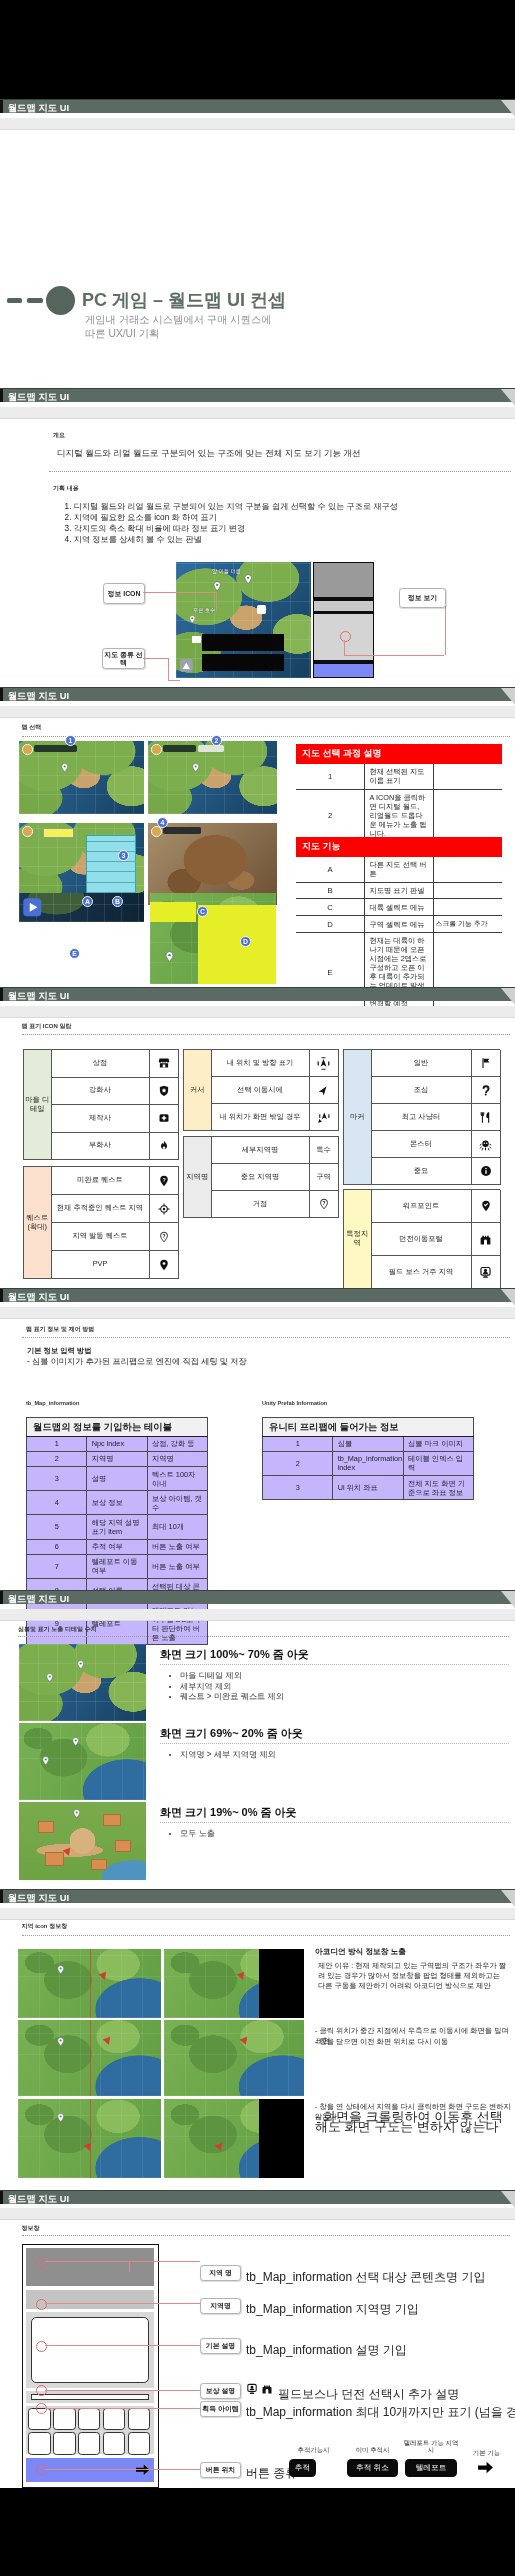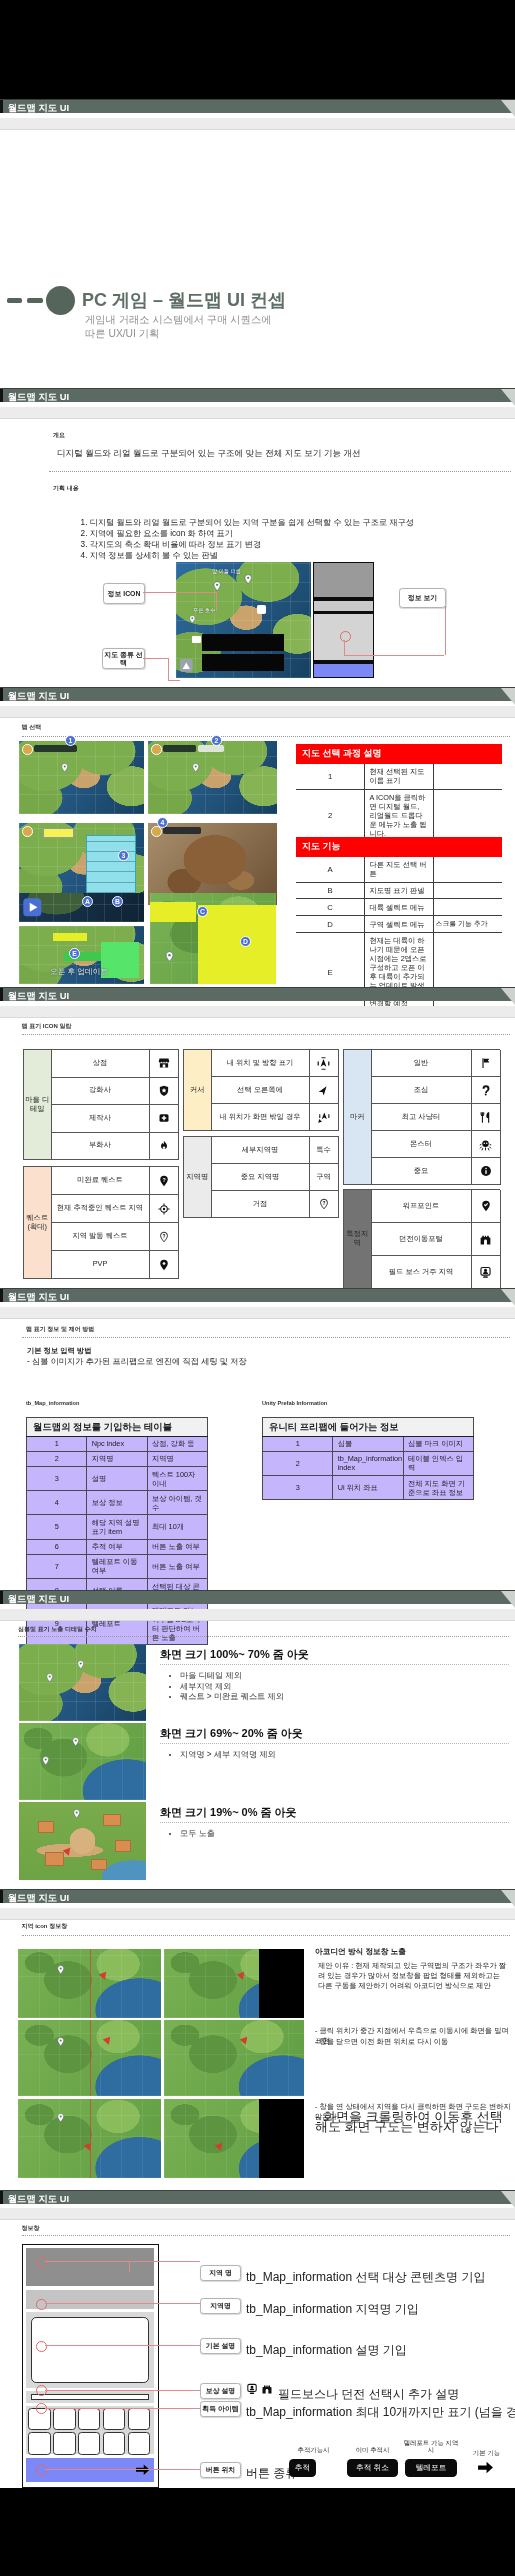--- a/index.html
+++ b/index.html
@@ -221,21 +221,21 @@
     <span class="notch"></span>
     <span class="txt">월드맵 지도 UI</span>
     <span class="fold"></span>
   </div>
   <div class="secstrip" style="top:407px"></div>
 
   <div class="slabel" style="left:53px;top:431px">개요</div>
   <div class="abs" style="left:57px;top:448px;font-size:8.6px">디지털 월드와 리얼 월드로 구분되어 있는 구조에 맞는 전체 지도 보기 기능 개선</div>
   <div class="dotsep" style="left:49px;top:471px;width:462px"></div>
   <div class="slabel" style="left:53px;top:484px">기획 내용</div>
-  <ol class="abs" style="left:60px;top:501px;width:412px;margin:16px;padding-left:13.7px;font-size:8.2px;line-height:11px">
+  <ol class="abs" style="left:60px;top:501px;width:412px;margin:0;padding-left:13.7px;font-size:8.2px;line-height:11px">
     <li>디지털 월드와 리얼 월드로 구분되어 있는 지역 구분을 쉽게 선택할 수 있는 구조로 재구성</li>
     <li>지역에 필요한 요소를 icon 화 하여 표기</li>
     <li>각지도의 축소 확대 비율에 따라 정보 표기 변경</li>
     <li>지역 정보를 상세히 볼 수 있는 판넬</li>
   </ol>
 
   <div class="map m-world" style="left:176px;top:562px;width:135px;height:116px">
     <div class="maplbl" style="left:36px;top:6px">앞 마을 더름</div>
     <div class="maplbl" style="left:17px;top:45px">푸른 호수</div>
     <svg class="ic abs" style="left:36px;top:19px;width:10.3px;height:10.3px" viewBox="0 0 12 12" width="10.3" height="10.3">
@@ -316,26 +316,20 @@
   <div class="badge" style="left:157px;top:817px">4</div>
 
   <div class="map m-dark" style="left:19px;top:893px;width:125px;height:29px">
     <svg class="ic abs" style="left:2.6px;top:4.3px;width:20.6px;height:20.6px" viewBox="0 0 24 24" width="20.6" height="20.6">
         <use href="#i-play"></use>
       </svg>
   </div>
   <div class="badge" style="left:82px;top:896px">A</div>
   <div class="badge" style="left:112px;top:896px">B</div>
 
-  <div class="map m-world" style="left:19px;top:926px;width:125px;height:58px">
-    <div class="abs" style="left:34px;top:6.9px;width:34px;height:8.6px;background:#e6ee27"></div>
-    <div class="abs" style="left:45px;top:26px;width:39px;height:9.4px;background:#3ec94e"></div>
-    <div class="abs" style="left:82px;top:15.5px;width:38px;height:36px;background:#57e46a"></div>
-    <div class="abs" style="left:31px;top:41px;font-size:7.7px;color:#e8e8e8;text-shadow:0 0 1.7px #123">오픈 후 업데이트</div>
-  </div>
   <div class="badge" style="left:69px;top:948px">E</div>
 
   <div class="map m-green" style="left:150px;top:893px;width:126px;height:91px">
     <div class="abs" style="left:0;top:8.6px;width:46px;height:20.6px;background:#e6ee27"></div>
     <div class="abs" style="left:48px;top:12px;width:78px;height:79px;background:#e6ee27"></div>
     <svg class="ic abs" style="left:13.7px;top:58px;width:11px;height:11px" viewBox="0 0 13 13" width="11" height="11">
         <use href="#i-pin-w"></use>
       </svg>
   </div>
   <div class="badge" style="left:197px;top:906px">C</div>
@@ -468,21 +462,21 @@
   </div>
 
   <div class="itbl" style="left:183px;top:1049px;width:155px;grid-template-columns:27.5px 98px 29px;grid-auto-rows:27px">
     <div style="grid-row:1/span 3;background:#fdeec6">커서</div>
     <div>내 위치 및 방향 표기</div>
     <div>
         <svg class="ic" width="13" height="13" viewBox="0 0 15 15">
           <use href="#i-nav"></use>
         </svg>
       </div>
-    <div>선택 오른쪽에</div>
+    <div>선택 이동시에</div>
     <div>
         <svg class="ic" width="13" height="13" viewBox="0 0 15 15">
           <use href="#i-cursor"></use>
         </svg>
       </div>
     <div>내 위치가 화면 밖일 경우</div>
     <div>
         <svg class="ic" width="13" height="13" viewBox="0 0 15 15">
           <use href="#i-nav-out"></use>
         </svg>
@@ -531,21 +525,21 @@
       </div>
     <div>중요</div>
     <div>
         <svg class="ic" width="12" height="12" viewBox="0 0 14 14">
           <use href="#i-info"></use>
         </svg>
       </div>
   </div>
 
   <div class="itbl" style="left:343px;top:1189px;width:156px;grid-template-columns:27.5px 100px 29px;grid-auto-rows:33px">
-    <div style="grid-row:1/span 3;background:#737373">특정지역</div>
+    <div style="grid-row:1/span 3;background:#fef9c3">특정지역</div>
     <div>워프포인트</div>
     <div>
         <svg class="ic" width="12" height="12" viewBox="0 0 14 14">
           <use href="#i-warp"></use>
         </svg>
       </div>
     <div>던전이동포털</div>
     <div>
         <svg class="ic" width="13" height="13" viewBox="0 0 15 15">
           <use href="#i-portal"></use>

